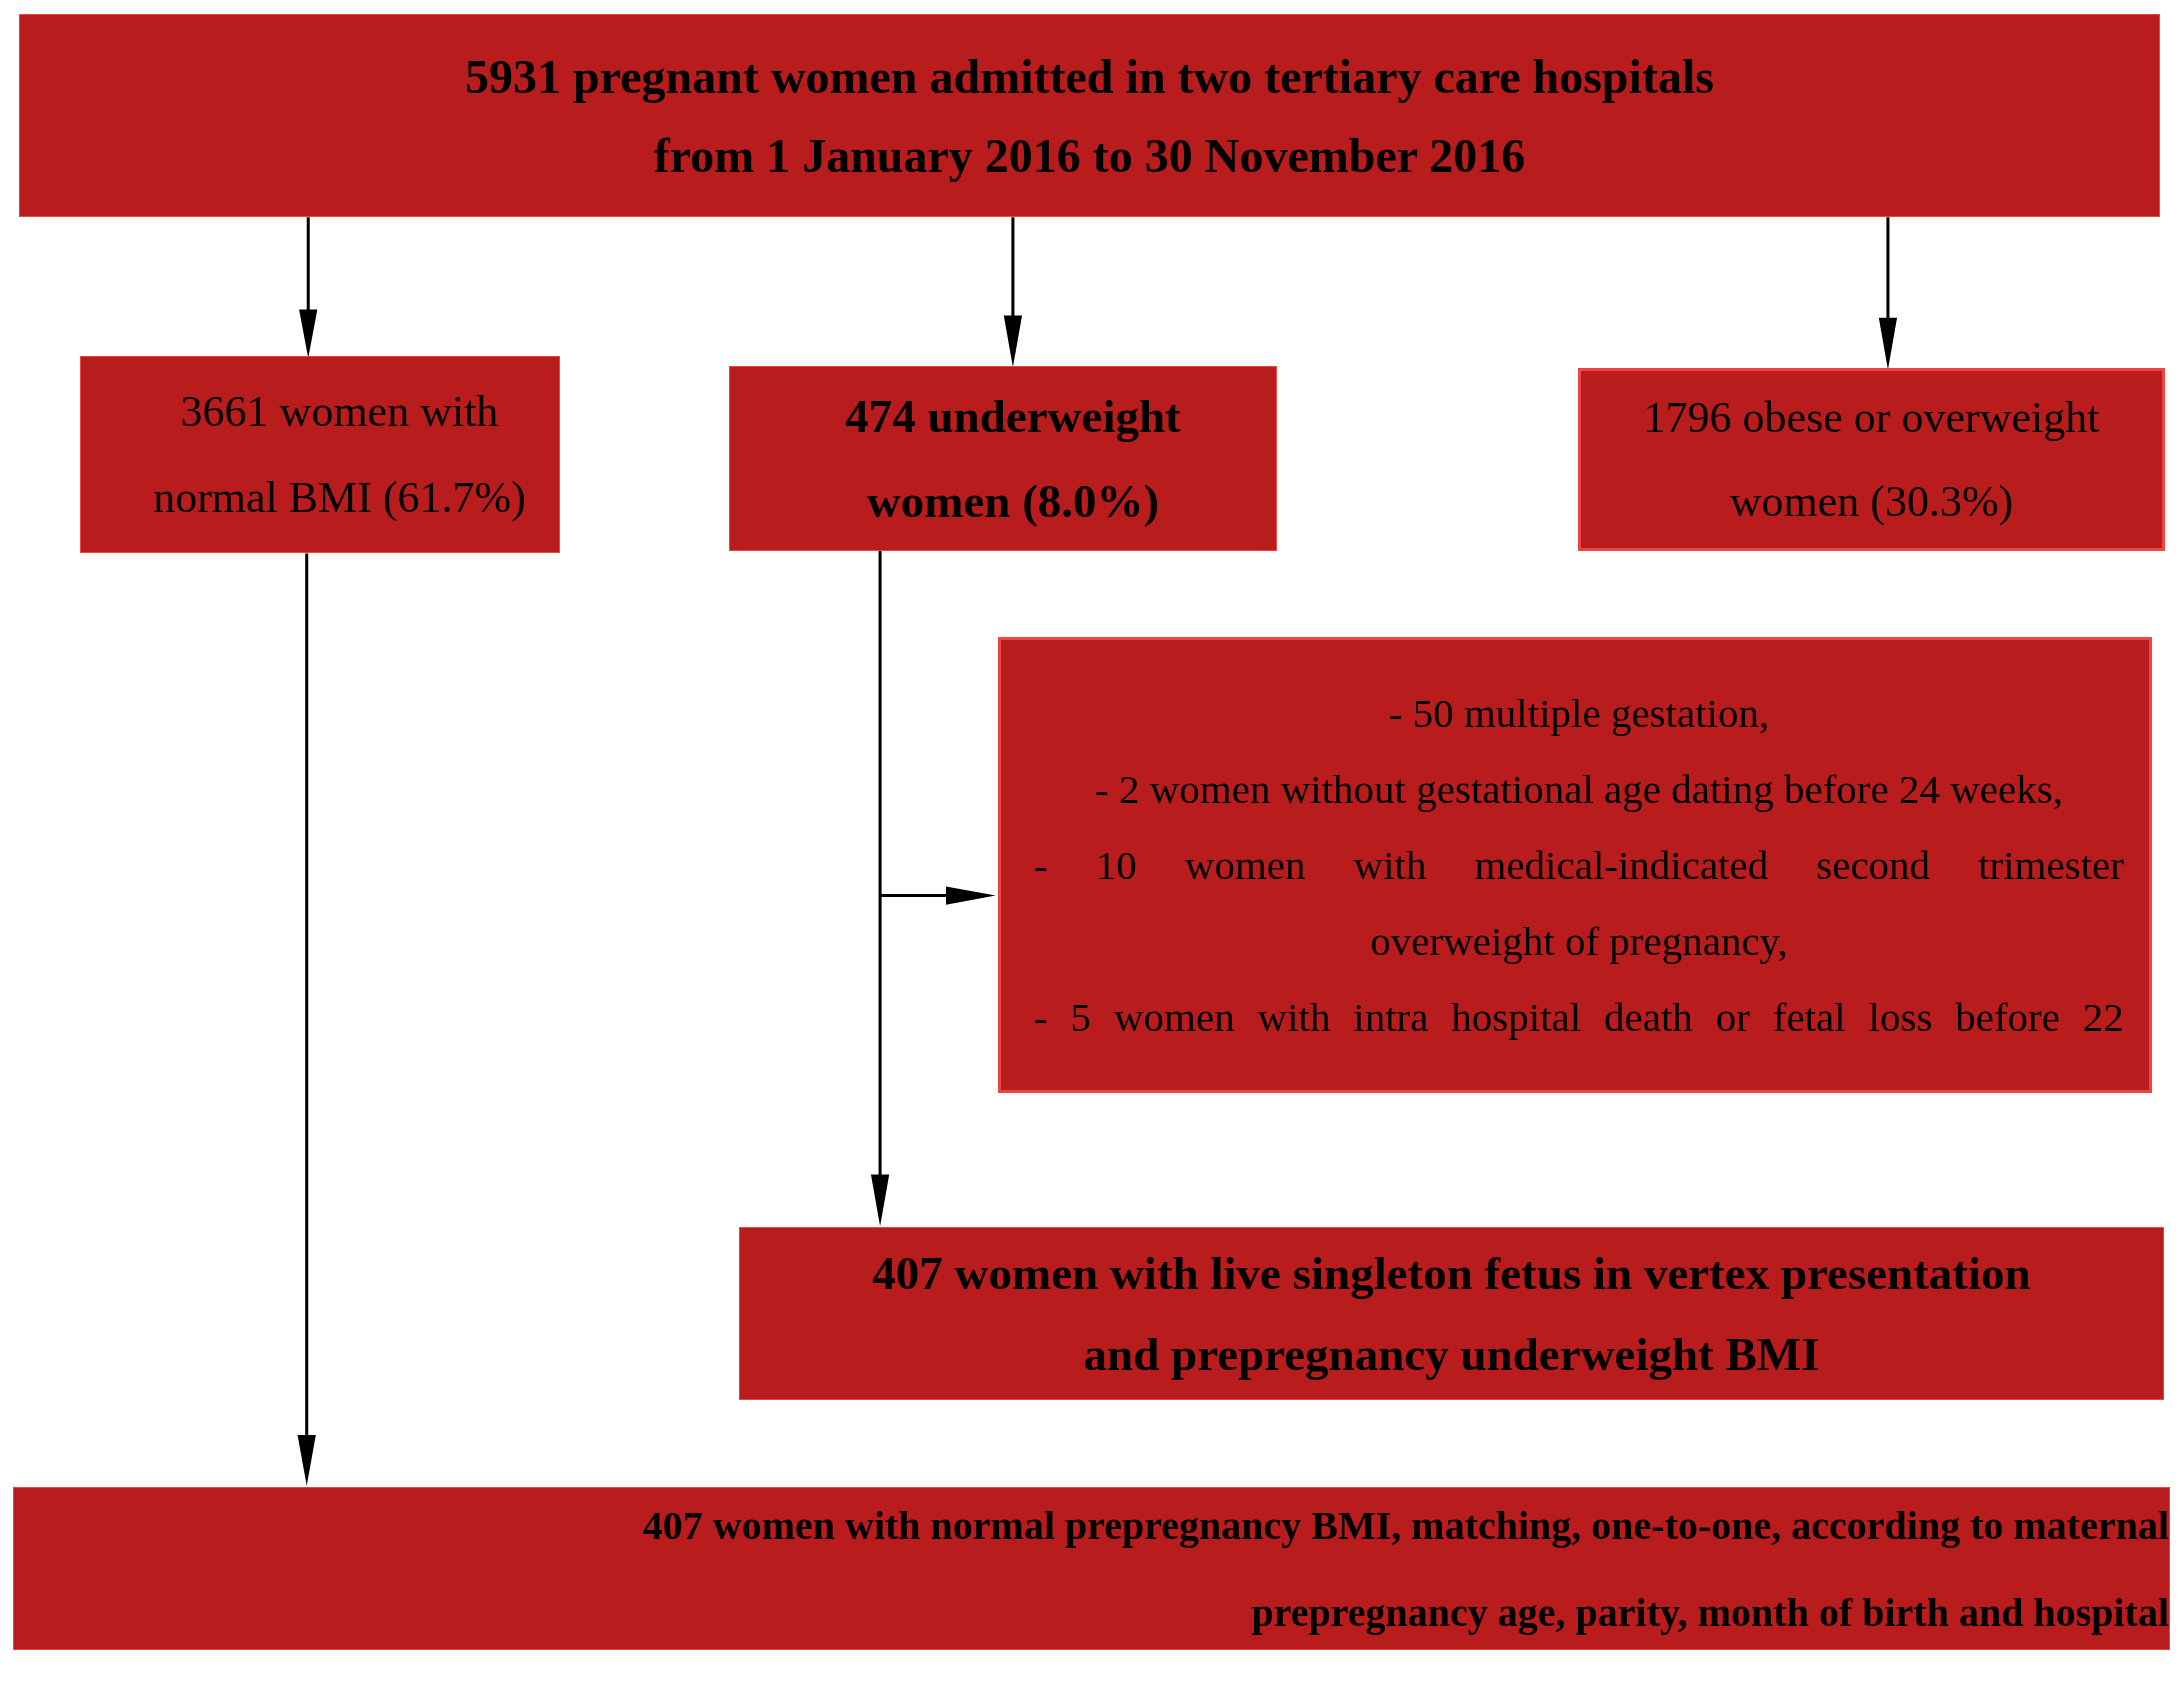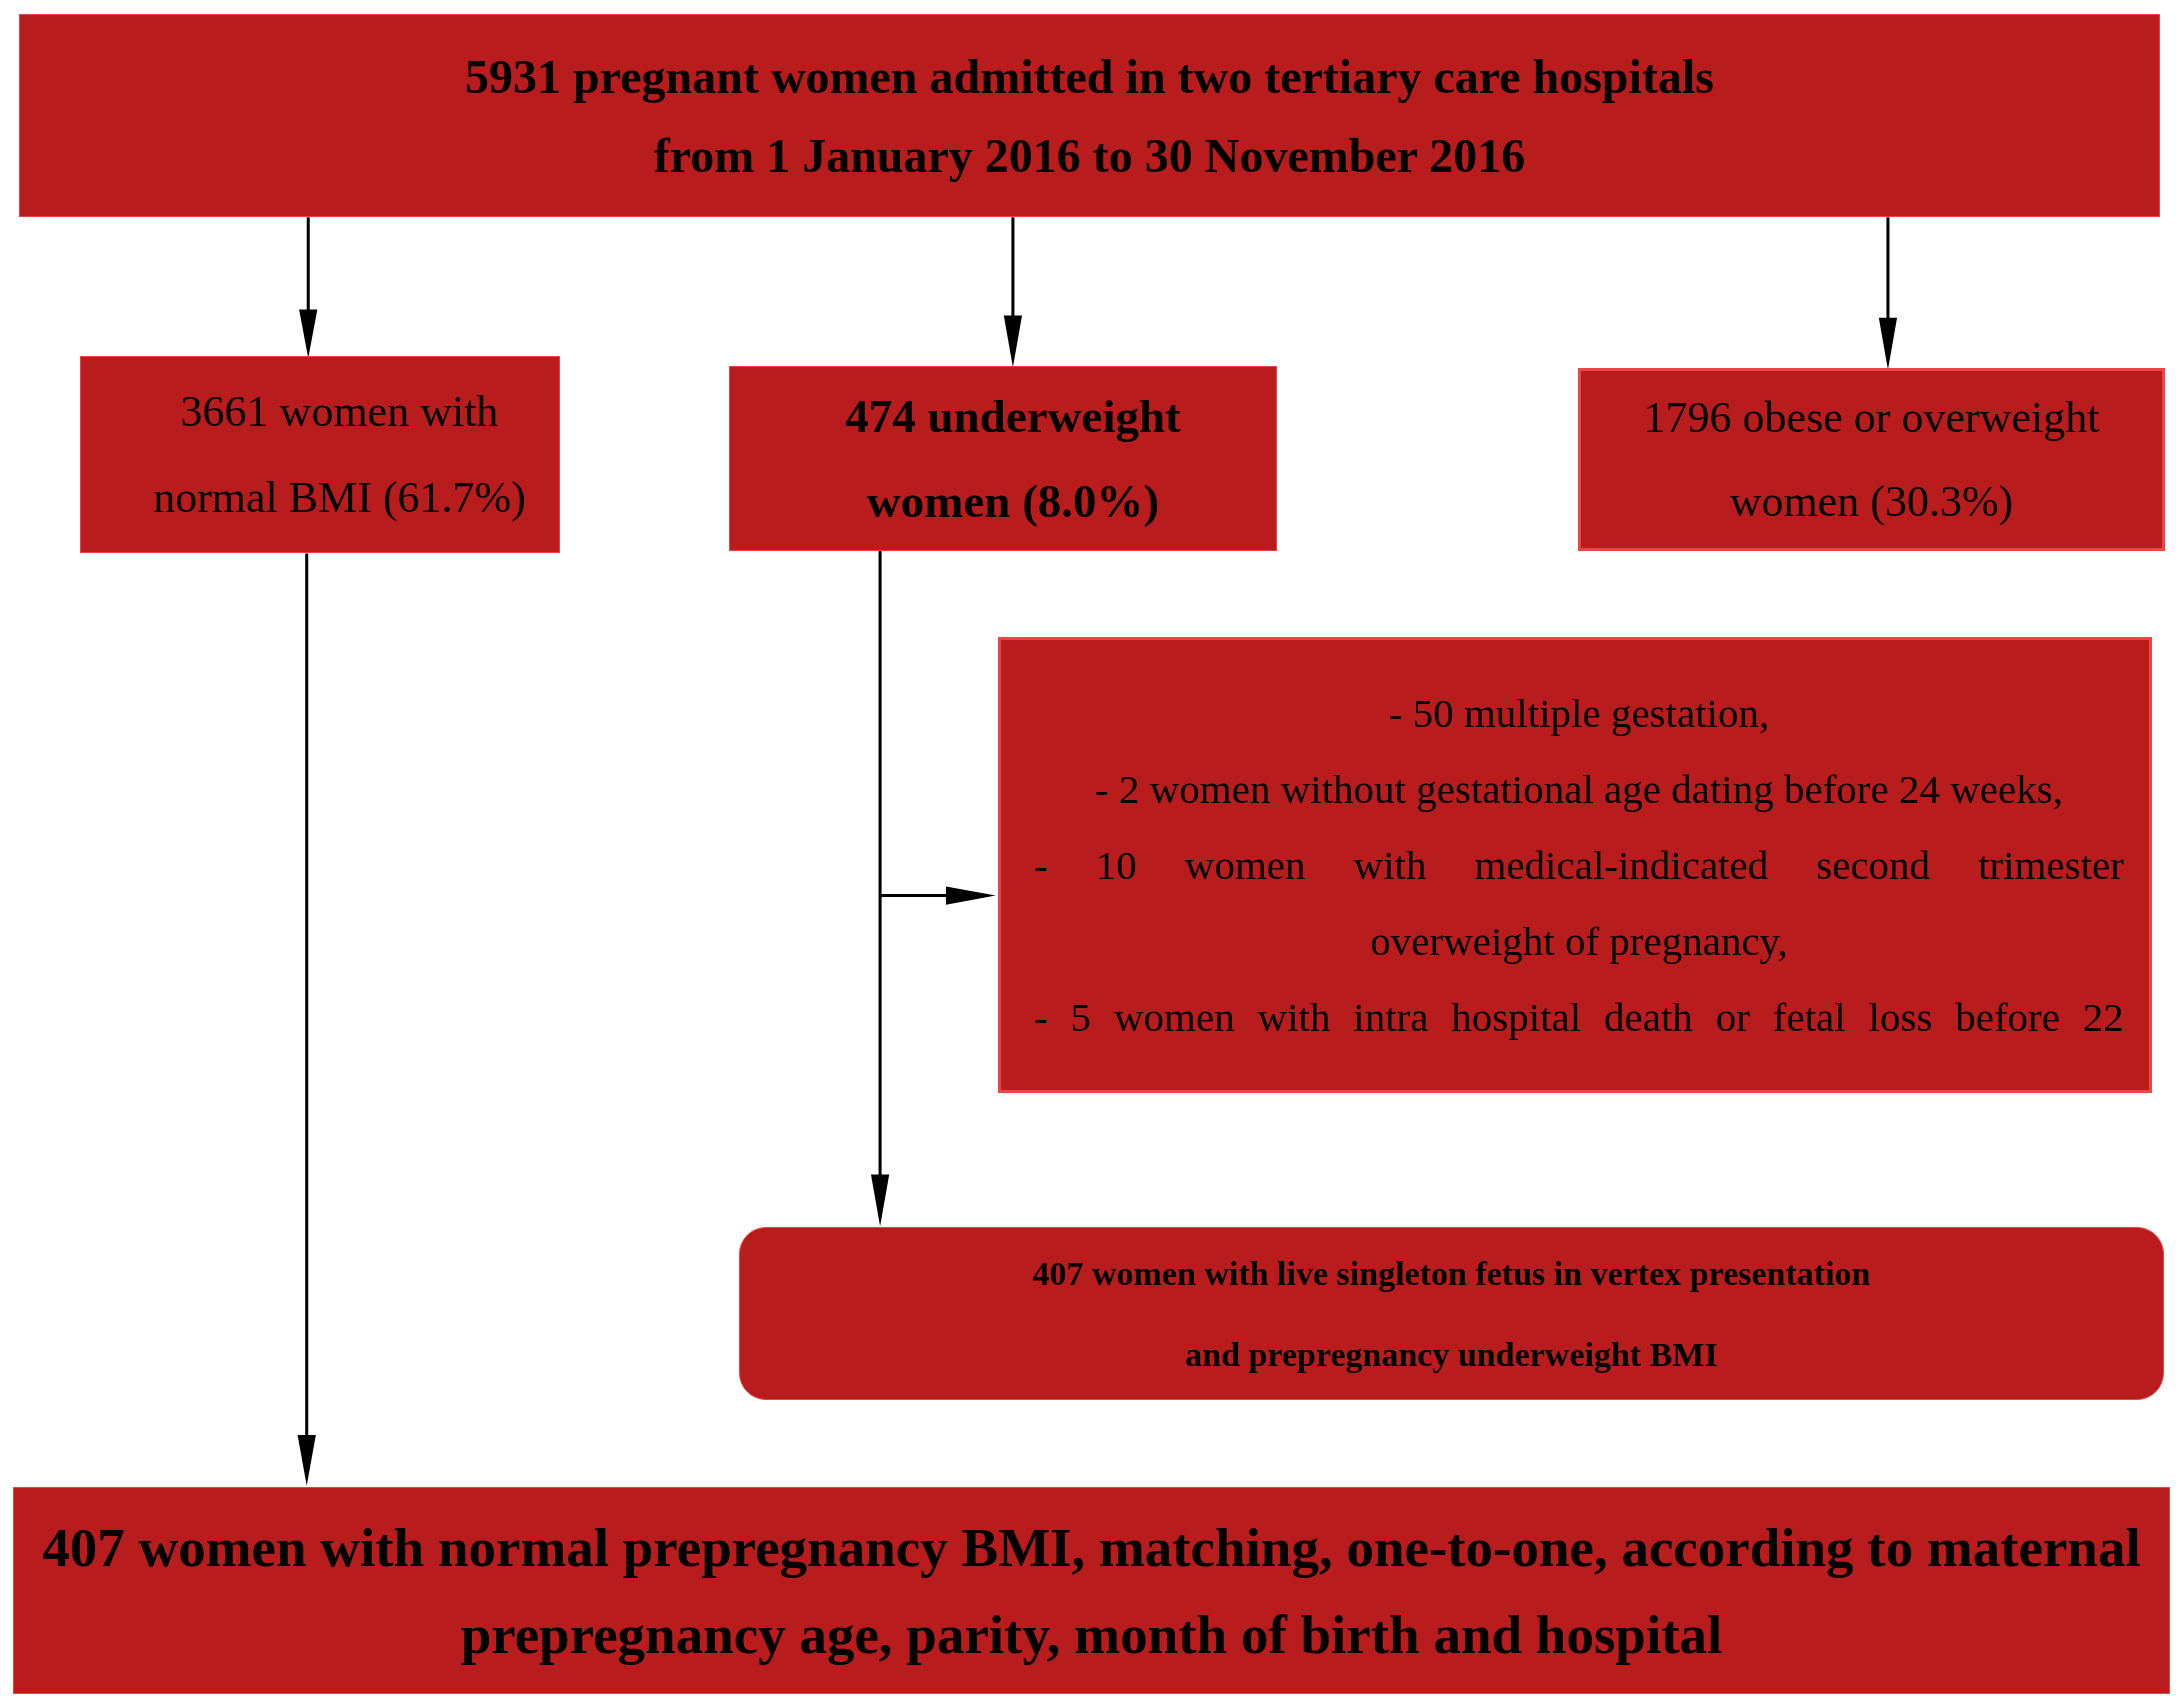--- a/index.html
+++ b/index.html
@@ -53,25 +53,25 @@
                 padding: 0 25px 0 33px; }
   #exclusion-box .line { line-height: 76px; }
   #exclusion-box .line-justify {
     display: flex;
     justify-content: space-between;
     white-space: nowrap;
   }
 
   
   #singleton-box { left: 739px; top: 1227px; width: 1425px; height: 173px;
-                font-weight: bold; font-size: 34px; border-radius: 27px; }
+                font-weight: bold; font-size: 47px; }
   #singleton-box .line { line-height: 81px; }
 
-  #matched-box { left: 13px; top: 1487px; width: 2157px; height: 207px;
-                font-weight: bold; font-size: 55px; }
+  #matched-box { left: 13px; top: 1487px; width: 2157px; height: 163px;
+                font-weight: bold; font-size: 40px; align-items: flex-end; }
   #matched-box .line { line-height: 87px; }
 
   #arrows {
     position: absolute;
     left: 0; top: 0;
     width: 2183px; height: 1706px;
     pointer-events: none;
   }
   #arrows line    { stroke: #000000; stroke-width: 6px; }
   #arrows polygon { fill: #000000; }

